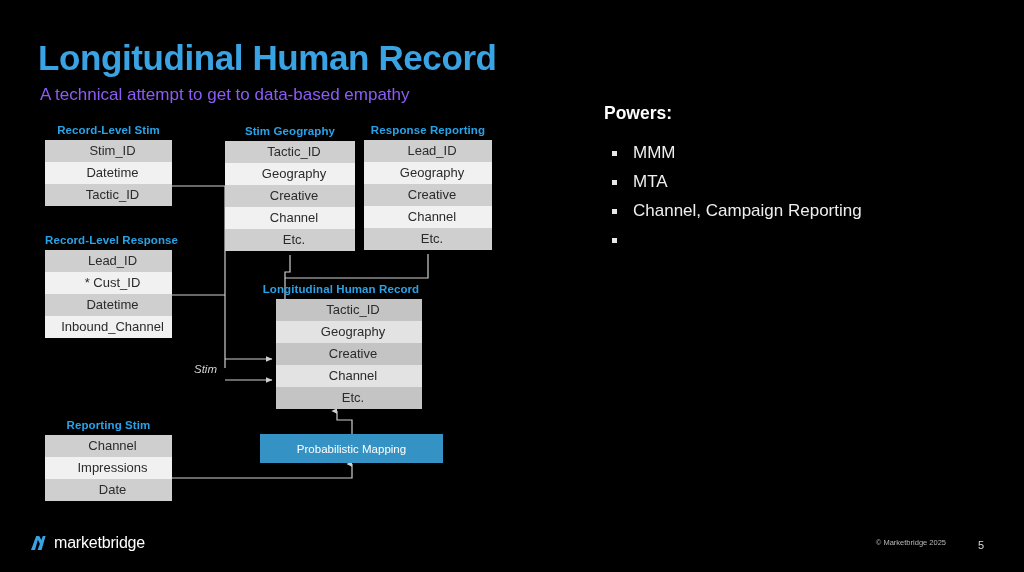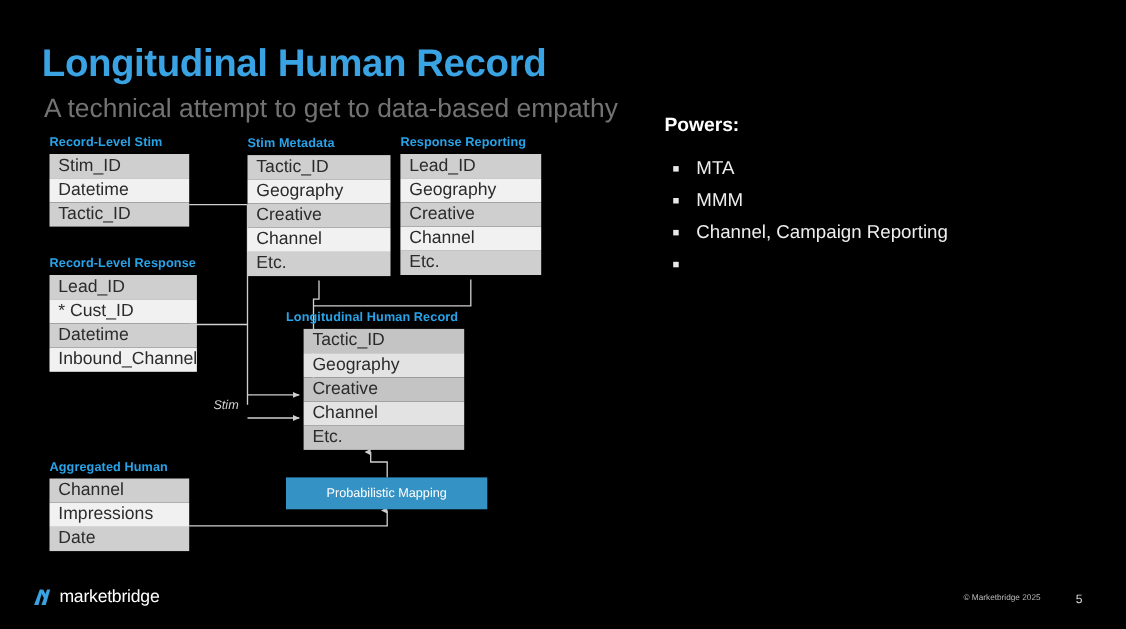--- a/index.html
+++ b/index.html
@@ -21,56 +21,56 @@
   #page-title {
     font-size: 35px;
     font-weight: bold;
     color: #3aa3e3;
     letter-spacing: -0.4px;
     line-height: 1.05;
     margin: 0;
     white-space: nowrap;
   }
   #page-subtitle {
-    font-size: 24px;
-    color: #737373;
+    font-size: 17px;
+    color: #8b5cf6;
     margin: 8px 0 0 2px;
     font-weight: 400;
     white-space: nowrap;
   }
 
   
   #diagram {
     position: absolute;
     left: 0; top: 0;
     width: 1024px; height: 572px;
   }
   #connectors {
     position: absolute;
     left: 0; top: 0;
     width: 1024px; height: 572px;
     pointer-events: none;
   }
 
-  .entity { position: absolute; }
+  .entity { position: absolute; text-align: center; }
   .entity-label {
     font-size: 11.5px;
     font-weight: bold;
     color: #29a3e8;
     white-space: nowrap;
     margin-bottom: 4px;
     letter-spacing: 0.1px;
   }
   .entity-table {
     border-collapse: collapse;
     width: 100%;
   }
   .entity-table tr { height: 22px; }
   .entity-table td {
-    font-size: 16px;
+    font-size: 13px;
     color: #2b2b2b;
     padding: 0 0 0 8px;
     font-family: "Liberation Sans", sans-serif;
     white-space: nowrap;
     vertical-align: middle;
     line-height: 22px;
     height: 22px;
   }
   
   .tbl-light tr:nth-child(odd) td  { background: #cfcfcf; }
@@ -235,38 +235,38 @@
             <td>Datetime</td>
           </tr>
       <tr>
             <td>Inbound_Channel</td>
           </tr>
     </tbody>
       </table>
   </div>
 
   <div class="entity" id="ent-aggregated-stim">
-    <div class="entity-label">Aggregated Human</div>
+    <div class="entity-label">Reporting Stim</div>
     <table class="entity-table tbl-light">
       <tbody>
       <tr>
             <td>Channel</td>
           </tr>
       <tr>
             <td>Impressions</td>
           </tr>
       <tr>
             <td>Date</td>
           </tr>
     </tbody>
       </table>
   </div>
 
   <div class="entity" id="ent-stim-metadata">
-    <div class="entity-label">Stim Metadata</div>
+    <div class="entity-label">Stim Geography</div>
     <table class="entity-table tbl-light">
       <tbody>
           <tr>
             <td>Tactic_ID</td>
           </tr>
       <tr>
             <td>Geography</td>
           </tr>
       <tr>
             <td>Creative</td>
@@ -332,25 +332,25 @@
   <div id="prob-mapping">
     <span>Probabilistic Mapping</span>
   </div>
 
 </div>
 
 <div id="powers-panel">
   <div id="powers-title">Powers:</div>
   <div class="power-item">
     <span class="power-bullet"></span>
-    <span class="power-text">MTA</span>
+    <span class="power-text">MMM</span>
   </div>
   <div class="power-item">
     <span class="power-bullet"></span>
-    <span class="power-text">MMM</span>
+    <span class="power-text">MTA</span>
   </div>
   <div class="power-item">
     <span class="power-bullet"></span>
     <span class="power-text">Channel, Campaign Reporting</span>
   </div>
   <div class="power-item">
     <span class="power-bullet"></span>
   </div>
 </div>
 

